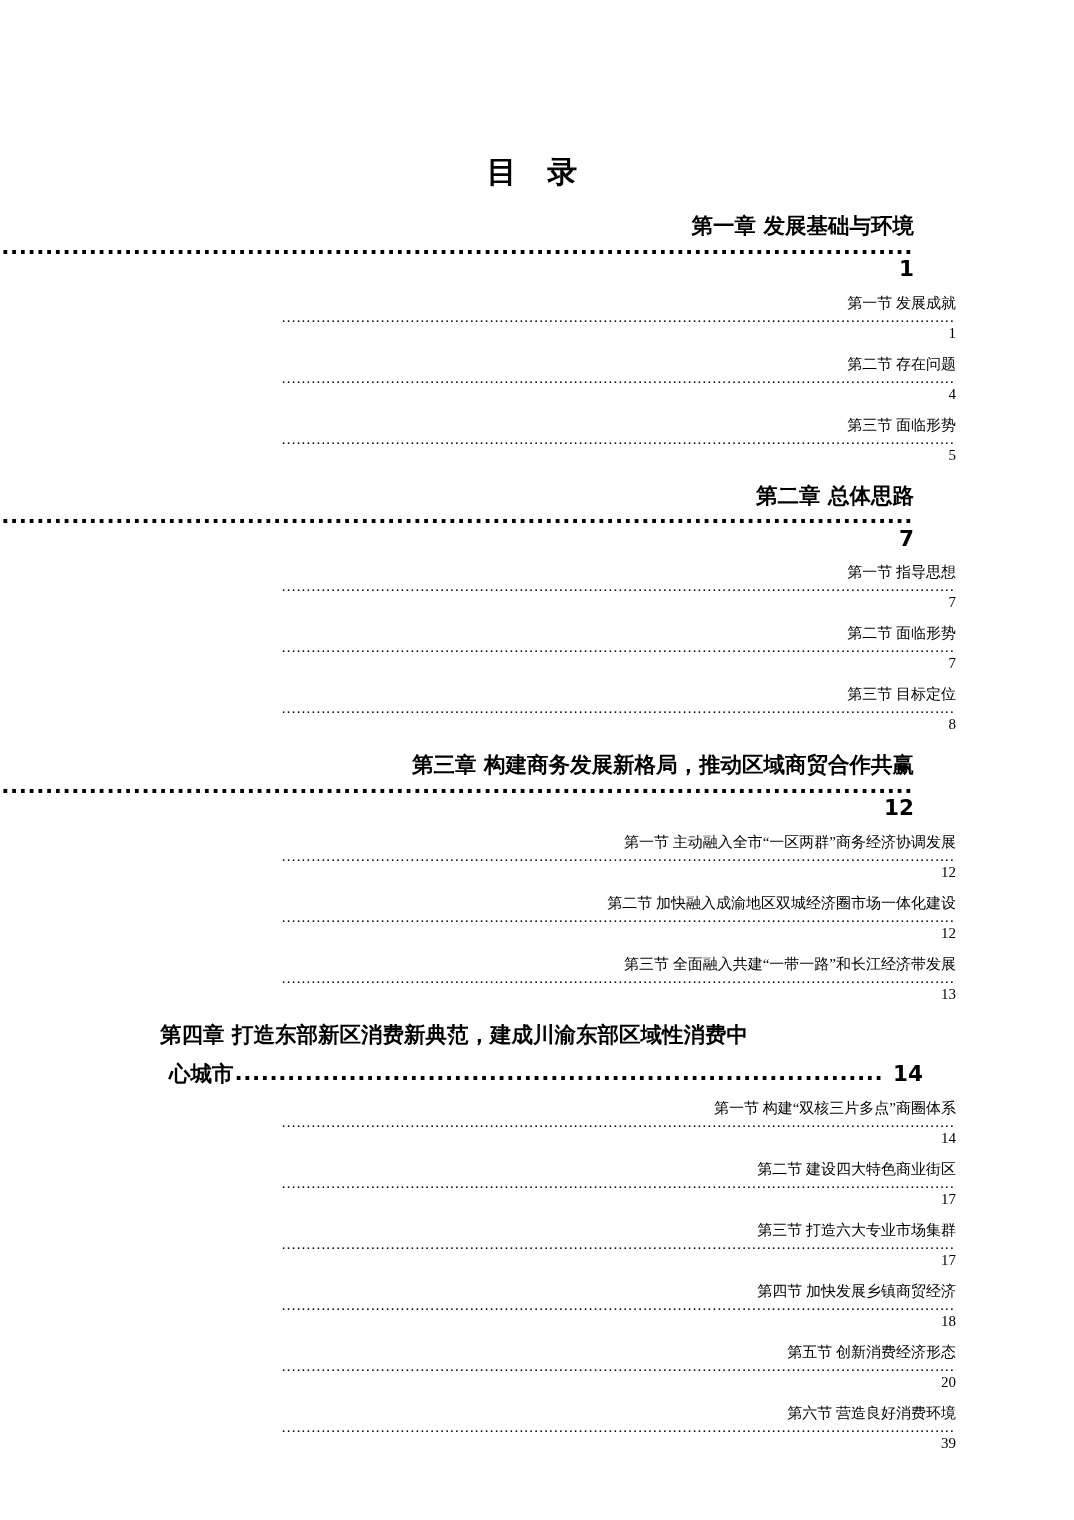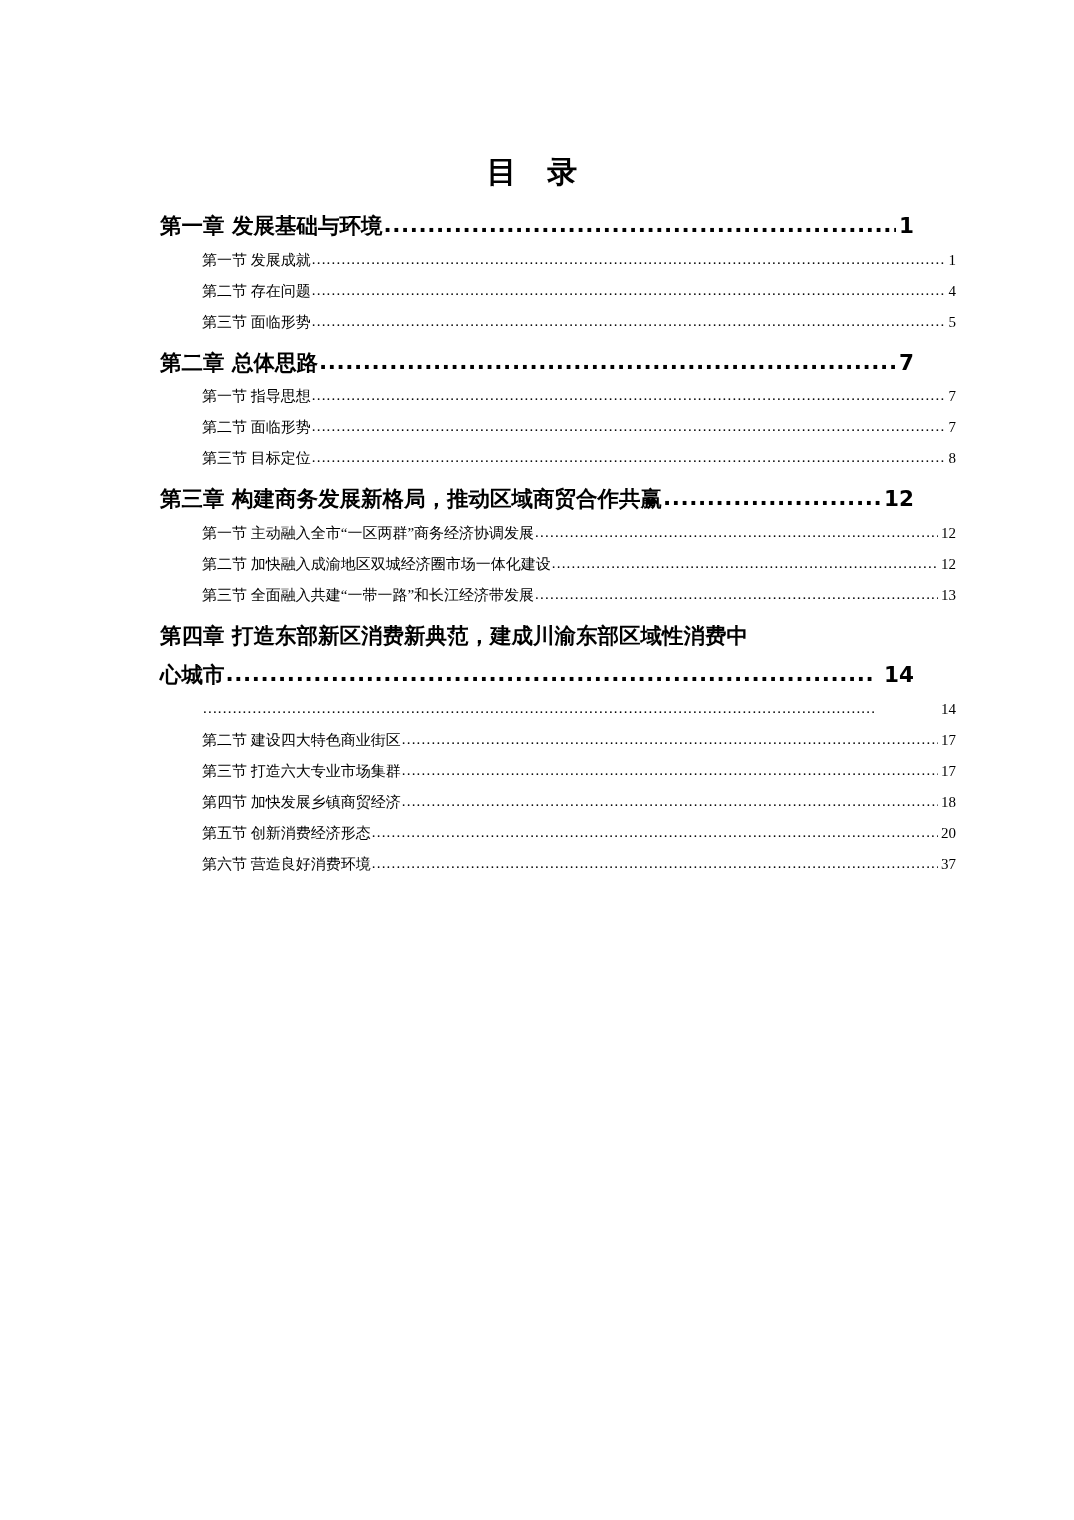--- a/index.html
+++ b/index.html
@@ -31,20 +31,21 @@
     margin-top: 152px;
   }
   .toc-body {
     margin: 0 160px 0 160px;
   }
   .entry {
     display: flex;
     align-items: flex-end;
     width: 100%;
     line-height: 1.0;
+    flex-direction: column;
   }
   
   .lvl-chapter {
     font-family: "DejaVu Sans", "Liberation Sans", sans-serif;
     font-weight: bold;
     font-size: 21.5px;
     margin-top: 22px;
     margin-bottom: 14px;
   }
   
@@ -81,20 +82,21 @@
   }
   .entry.wrap .line1 {
     display: block;
     width: 100%;
   }
   .entry.wrap .line2 {
     display: flex;
     align-items: flex-end;
     width: 100%;
     margin-top: 18px;
+    margin-left: 9px;
   }
   .entry.wrap .line2 .pageno { padding-left: 8px; }
 </style>
 </head>
 <body>
 
 <div class="page">
 
   <div class="toc-title">目 录</div>
 
@@ -175,20 +177,21 @@
     <div class="entry wrap lvl-chapter">
       <span class="line1 label">第四章  打造东部新区消费新典范，建成川渝东部区域性消费中</span>
       <span class="line2">
         <span class="label">心城市</span>
         <span class="leader">........................................................................................................................................</span>
         <span class="pageno">14</span>
       </span>
     </div>
 
     <div class="entry lvl-section">
+      <span class="label">第一节  构建“双核三片多点”商圈体系</span>
       <span class="leader">........................................................................................................................................</span>
       <span class="pageno">14</span>
     </div>
 
     <div class="entry lvl-section">
       <span class="label">第二节  建设四大特色商业街区</span>
       <span class="leader">........................................................................................................................................</span>
       <span class="pageno">17</span>
     </div>
 
@@ -206,18 +209,18 @@
 
     <div class="entry lvl-section">
       <span class="label">第五节  创新消费经济形态</span>
       <span class="leader">........................................................................................................................................</span>
       <span class="pageno">20</span>
     </div>
 
     <div class="entry lvl-section">
       <span class="label">第六节  营造良好消费环境</span>
       <span class="leader">........................................................................................................................................</span>
-      <span class="pageno">37</span>
+      <span class="pageno">39</span>
     </div>
 
   </div>
 
 </div>
 
 </body></html>

